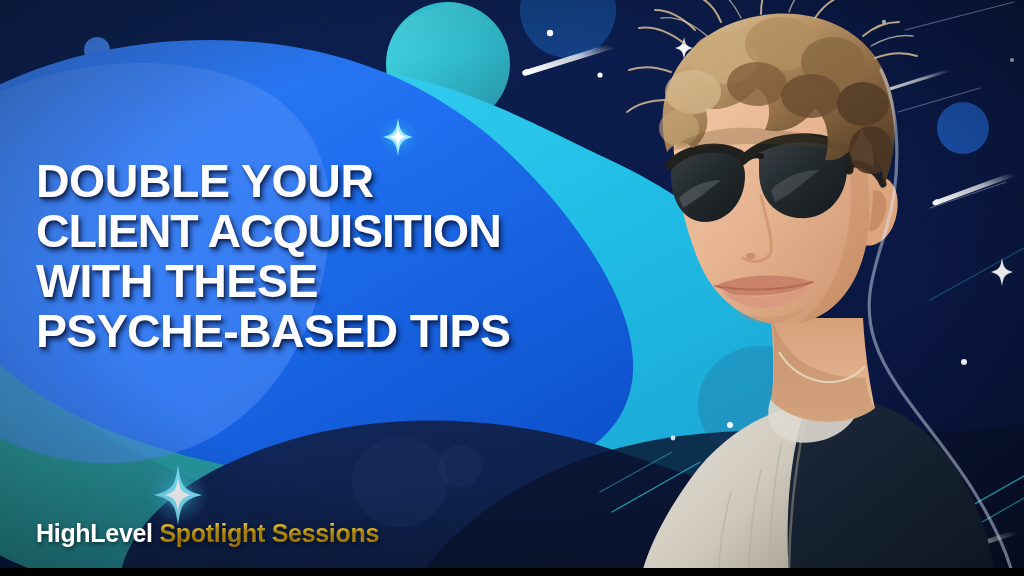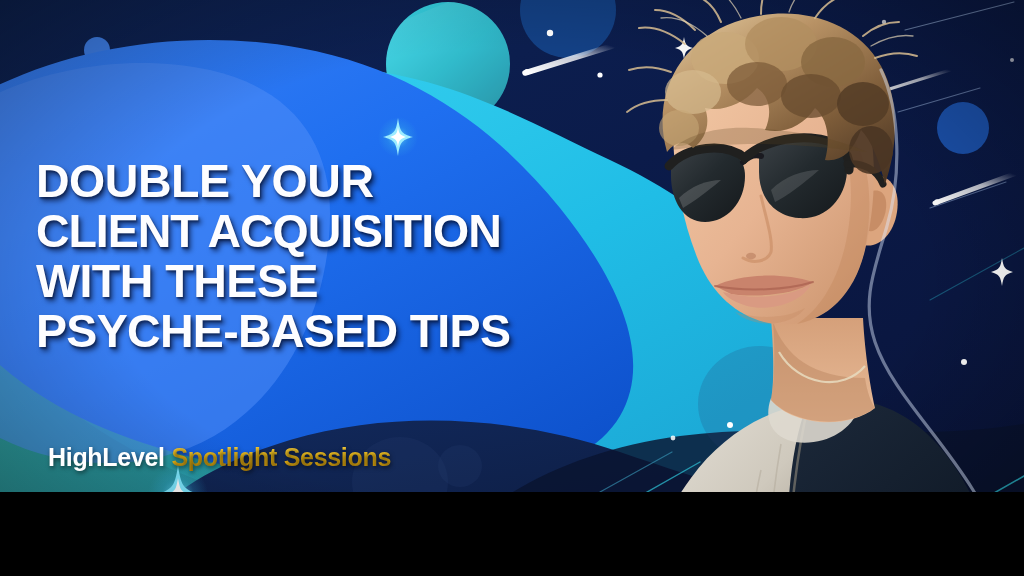--- a/index.html
+++ b/index.html
@@ -1,20 +1,20 @@
 <!DOCTYPE html>
 <html><head>
 <meta charset="utf-8">
 <title>HighLevel Spotlight Sessions Thumbnail</title>
 <style>
   html,body{margin:0;padding:0;background:#000;}
   *{box-sizing:border-box;}
   #stage{
     position:relative;
-    width:1024px;height:492px;
+    width:1024px;height:568px;
     overflow:hidden;
     background:#4d7c0f;
     font-family:"Liberation Sans","DejaVu Sans",sans-serif;
     user-select:none;
   }
   #bgsvg{position:absolute;inset:0;width:1024px;height:576px;display:block;}
 
   
   .headline{
     position:absolute;
@@ -34,21 +34,21 @@
     text-shadow:3px 4px 5px rgba(3,12,40,.62), 1px 2px 2px rgba(3,12,40,.5);
     transform:scaleX(.99);
     transform-origin:left center;
   }
   .headline .ln.l2{font-size:47px;letter-spacing:-1.1px;}
   .headline .ln.l4{font-size:47px;letter-spacing:-0.7px;}
 
   
   .brand{
     position:absolute;
-    left:48px; bottom:20px;
+    left:36px; bottom:20px;
     z-index:45;
     font-size:25px;
     font-weight:700;
     letter-spacing:-.3px;
     white-space:nowrap;
     text-shadow:1px 2px 4px rgba(0,0,0,.55);
     pointer-events:none;
   }
   .brand .b1{color:#ffffff;}
   .brand .b2{

